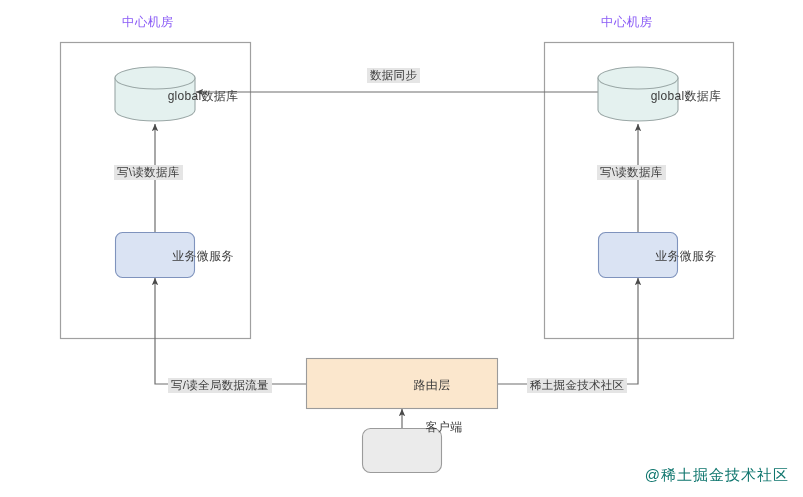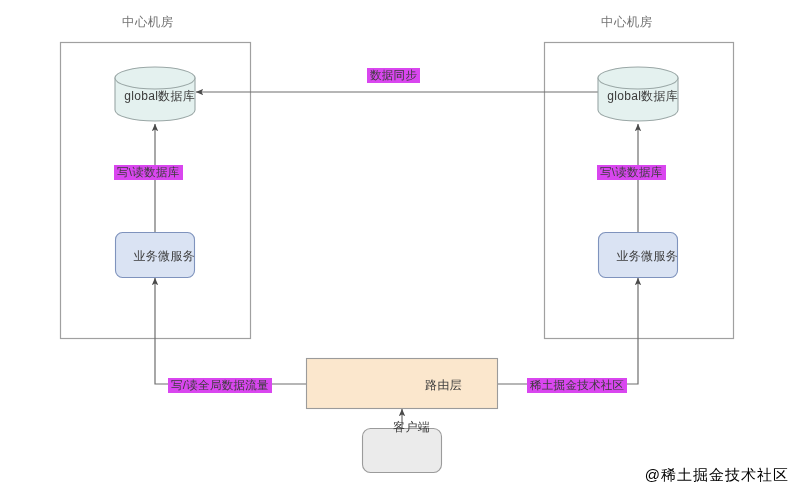--- a/index.html
+++ b/index.html
@@ -21,47 +21,48 @@
   svg#diagram {
     position: absolute;
     left: 0;
     top: 0;
     width: 803px;
     height: 497px;
   }
   .dc-label {
     position: absolute;
     font-size: 12.5px;
-    color: #737373;
+    color: #8b5cf6;
     white-space: nowrap;
     letter-spacing: 0.4px;
   }
   .node-text {
     position: absolute;
     font-size: 12px;
     color: #3b3b3b;
     white-space: nowrap;
-    text-align: right;
+    text-align: center;
     letter-spacing: 0.3px;
+    padding-left: 48px;
   }
   .edge-label {
     position: absolute;
     font-size: 11.5px;
     color: #3b3b3b;
     white-space: nowrap;
-    background: #d946ef;
+    background: #e5e5e5;
     padding: 0 3px;
     letter-spacing: 0.3px;
   }
   .watermark {
     position: absolute;
     right: 14px;
     bottom: 12px;
     font-size: 15px;
-    color: #000000;
+    color: #0f766e;
     white-space: nowrap;
     letter-spacing: 1px;
     user-select: none;
     margin-top: 28px;
   }
 </style>
 </head>
 <body>
 
 <div id="canvas">

